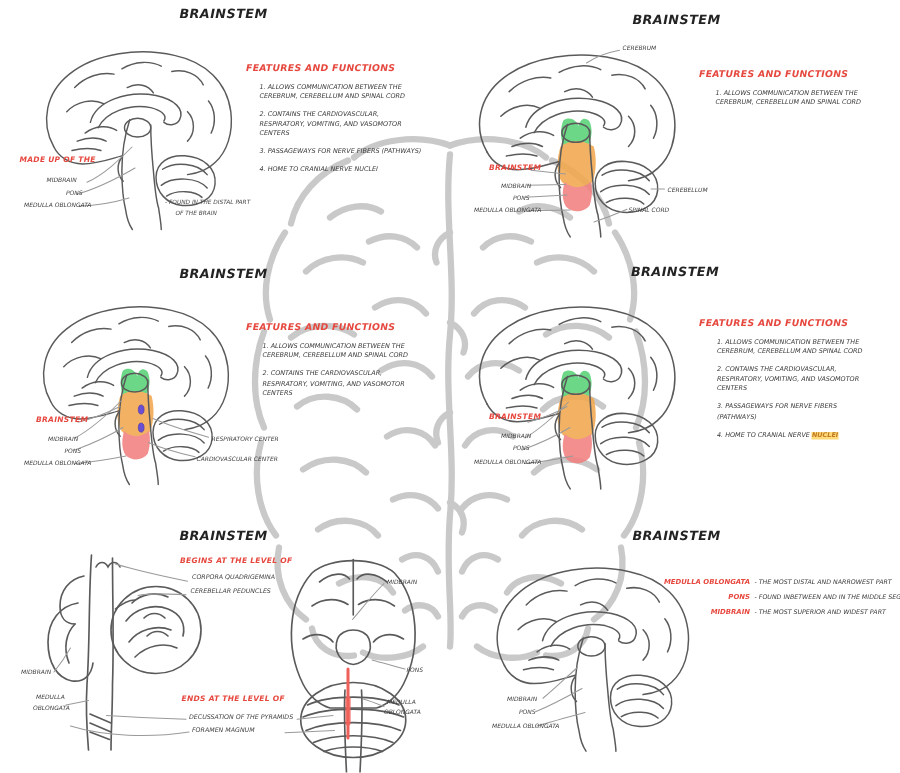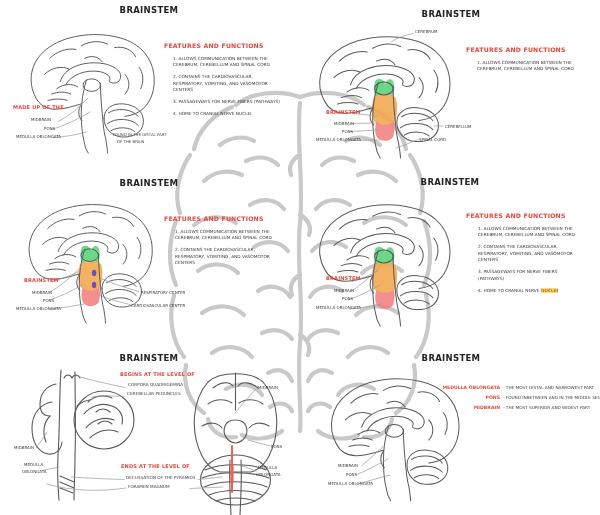--- a/index.html
+++ b/index.html
@@ -1,19 +1,19 @@
 <!DOCTYPE html>
 <html><head>
 <meta charset="utf-8">
 <style>
   html,body{margin:0;padding:0;}
   body{width:600px;height:515px;position:relative;overflow:hidden;background:#ffffff;
        font-family:"DejaVu Sans","Liberation Sans",sans-serif;}
   svg.art{position:absolute;left:0;top:0;}
-  .panel{position:absolute;left:0;top:0;width:600px;height:515px;pointer-events:none;}
+  .panel{position:absolute;left:0;top:0;width:600px;height:515px;pointer-events:none;font-style:italic;}
   .t{position:absolute;white-space:nowrap;color:#3c3c3c;}
   .title{font-size:8.5px;font-weight:bold;color:#232323;letter-spacing:.3px;transform:translateX(-50%);}
   .red{color:#e6483f;font-weight:bold;}
   .h5{font-size:5px;letter-spacing:.2px;}
   .h6{font-size:6.2px;letter-spacing:.2px;}
   .lab{font-size:4px;color:#3f3f3f;}
   .lab2{font-size:4.2px;color:#3f3f3f;}
   .note{font-size:3.9px;color:#4a4a4a;}
   .feat{position:absolute;font-size:4.3px;line-height:1.5;color:#3a3a3a;}
   .feat .fi{margin-bottom:5.5px;white-space:normal;}

